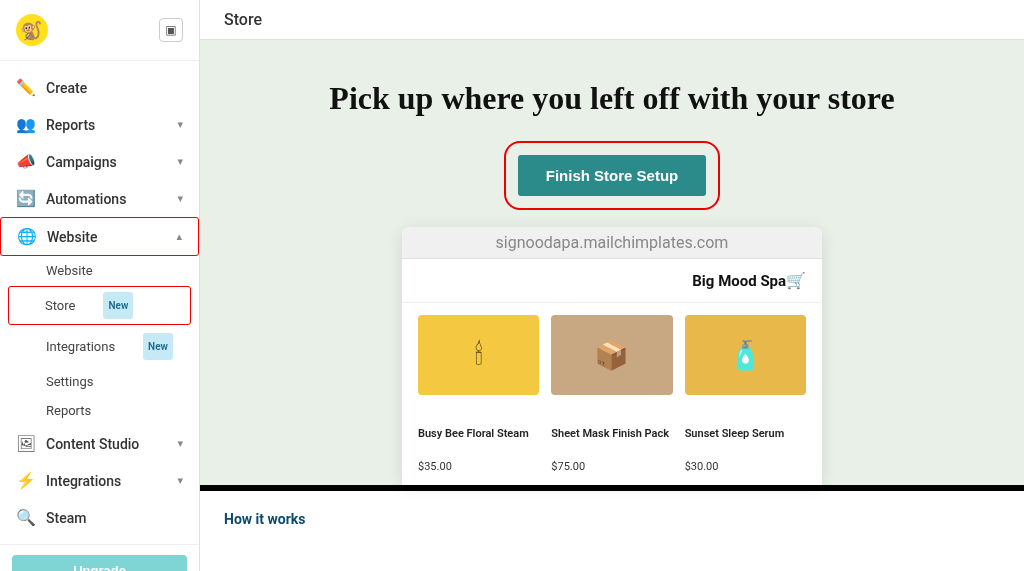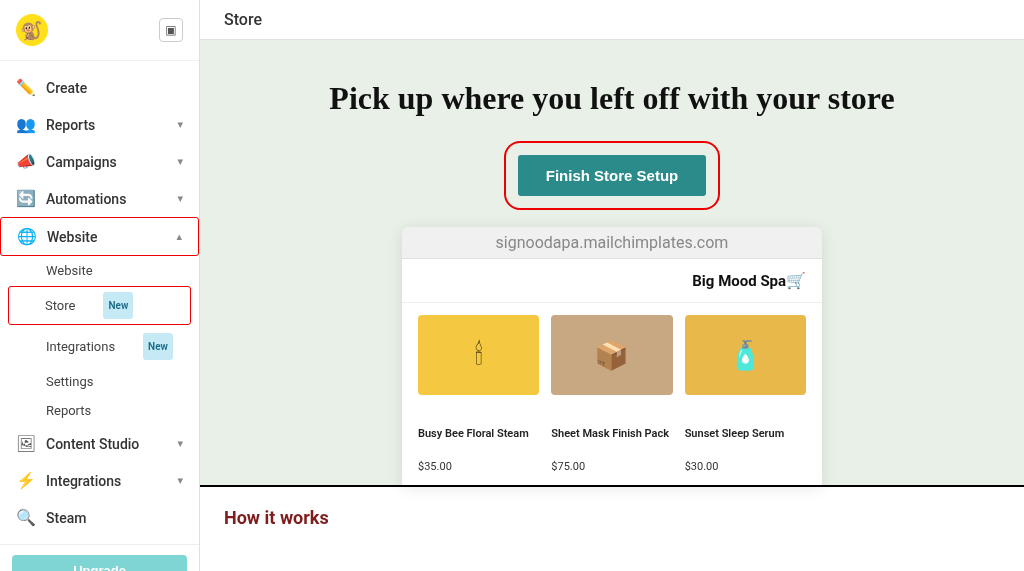--- a/index.html
+++ b/index.html
@@ -204,24 +204,24 @@
       line-height: 1.3;
       margin-top: 32px;
     }
     .preview-product-price {
       font-size: 11px;
       color: #333;
       margin-top: 19px;
     }
     .how-it-works {
       padding: 20px 24px;
-      font-size: 18px;
+      font-size: 14px;
       font-weight: 700;
-      color: #7f1d1d;
-      border-top: 2px solid #000000;
+      color: #0c4a6e;
+      border-top: 6px solid #000000;
     }
   </style>
 </head>
 <body>
 
 <aside class="sidebar">
   <div class="sidebar-header">
     <div class="mailchimp-logo">
       <span>🐒</span>
     </div>

